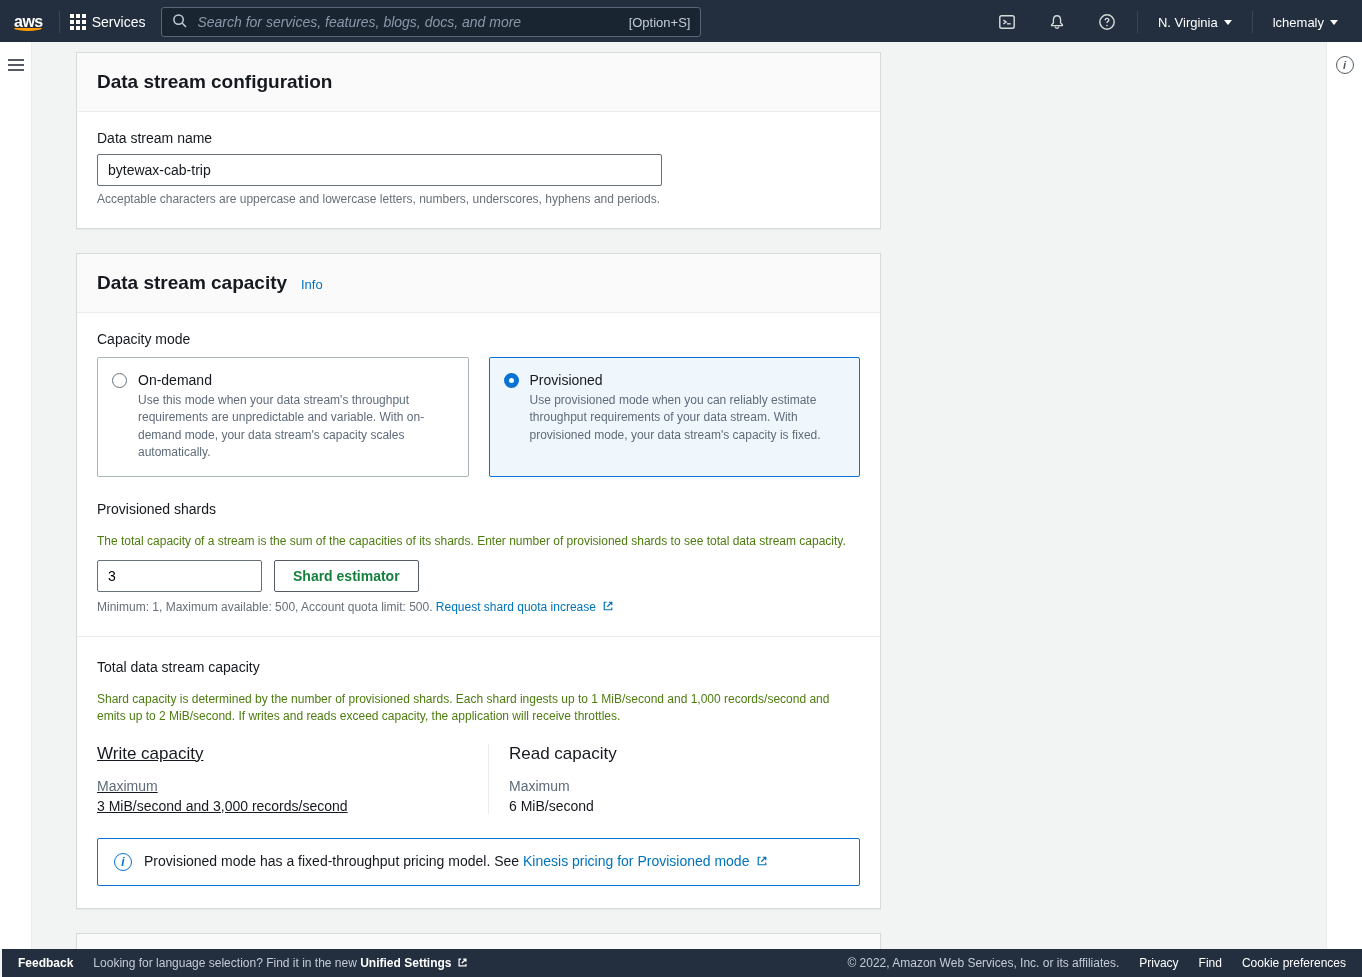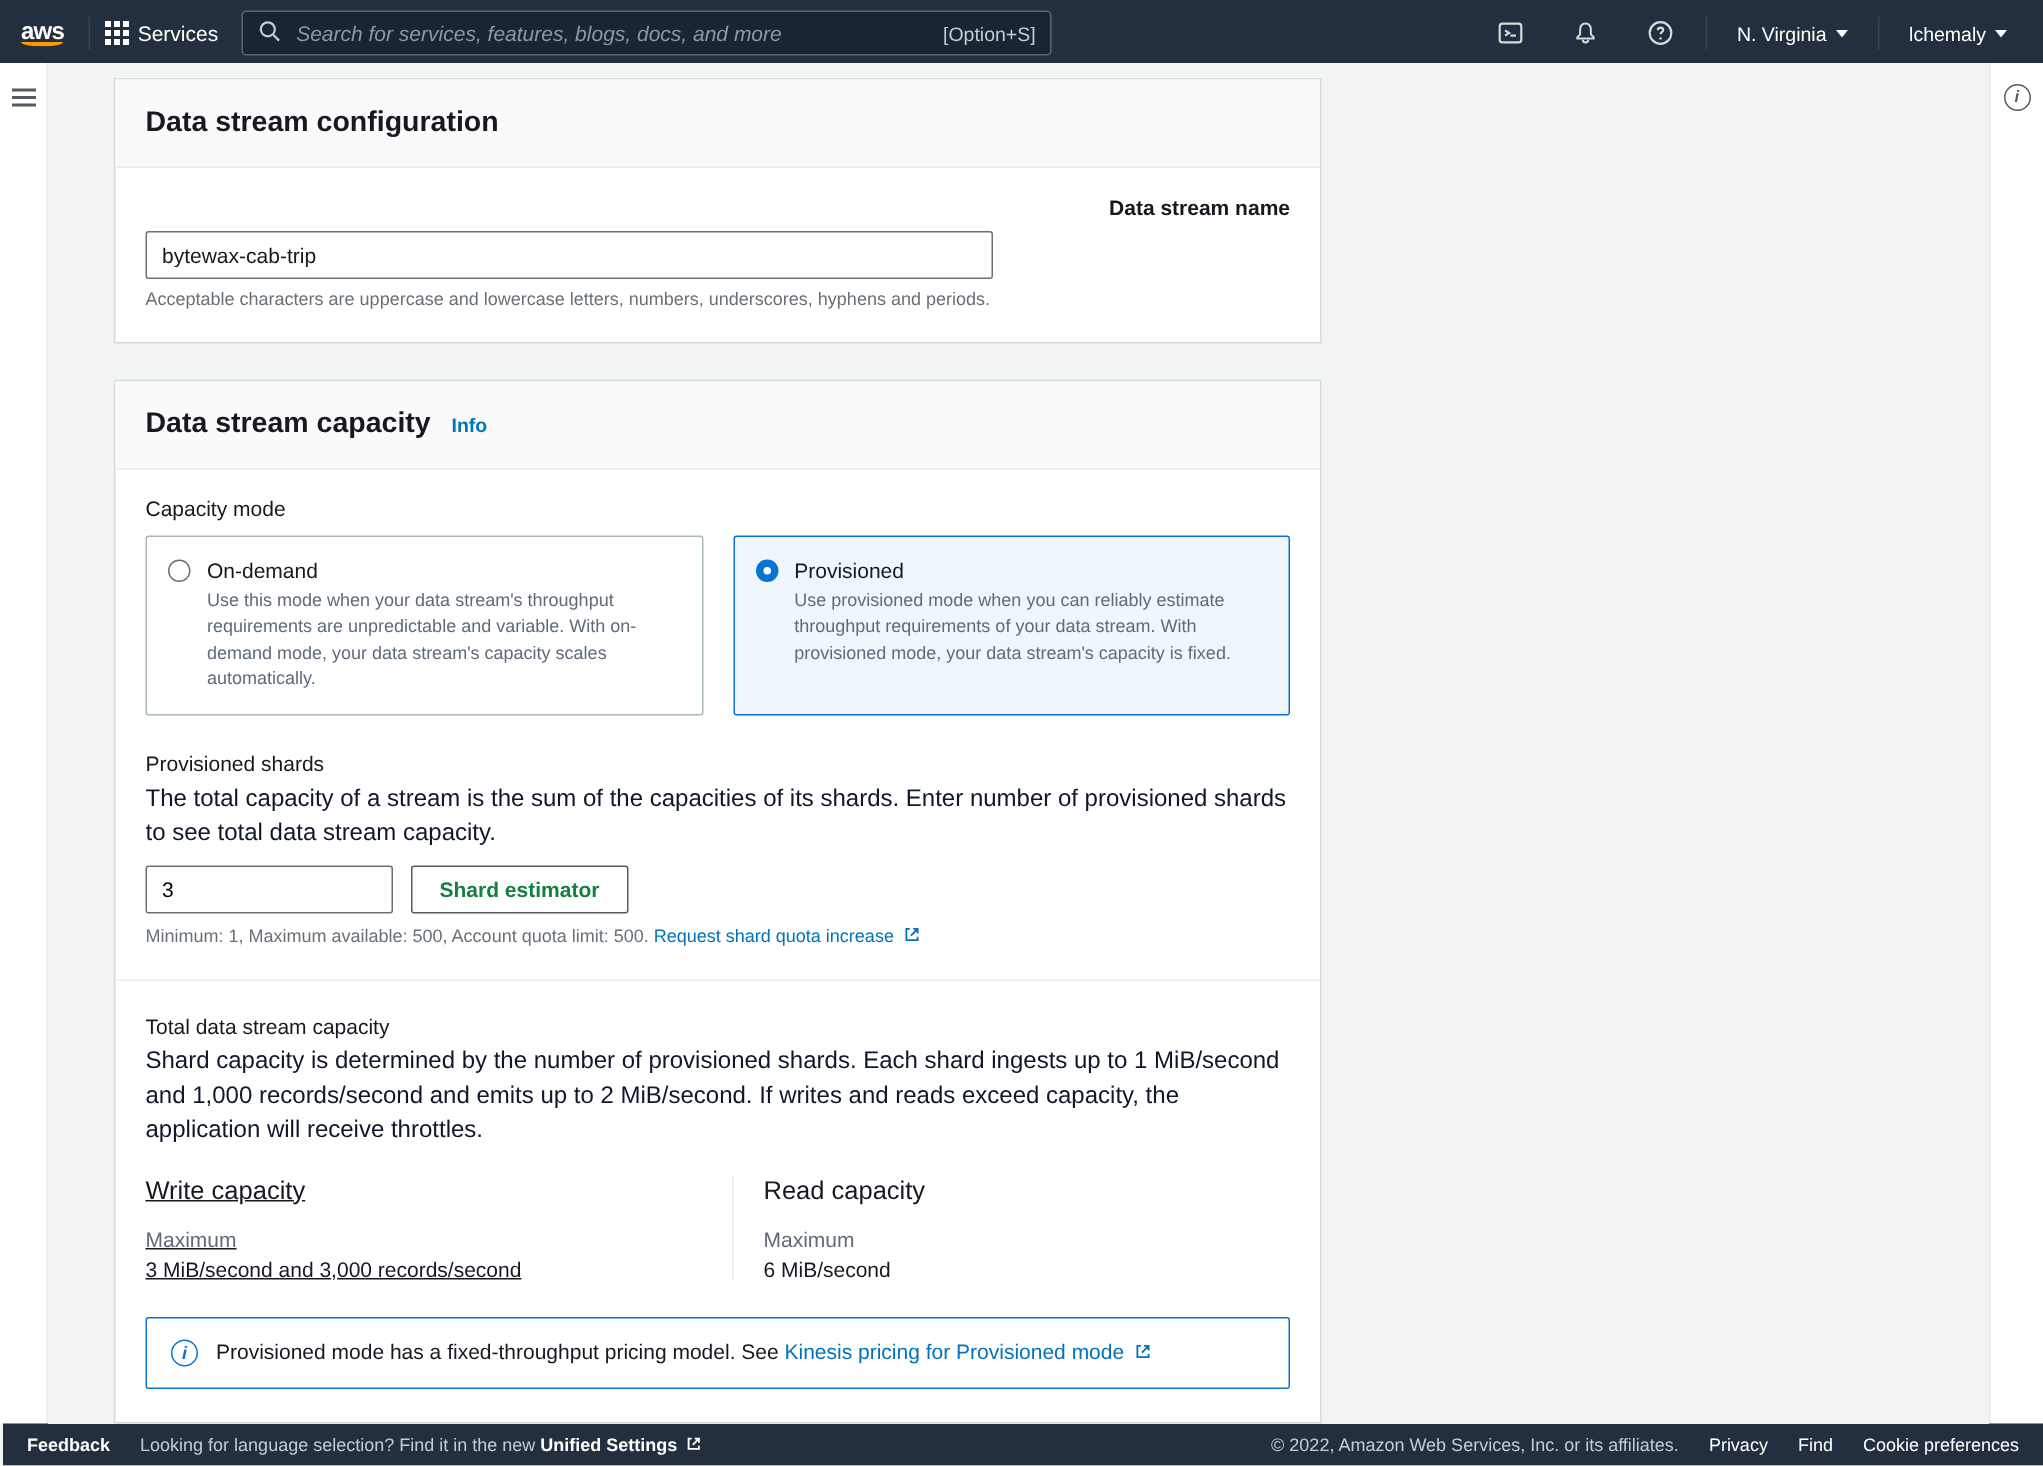--- a/index.html
+++ b/index.html
@@ -111,24 +111,24 @@
     width: 805px;
   }
   .panel-header {
     padding: 18px 20px;
     border-bottom:1px solid #e9ebed;
     background:#fafafa;
   }
   .panel-header h2 {
     font-size:19px; font-weight:700; color:#16191f;
   }
-  .info-link { color:#0073bb; font-size:13px; font-weight:700; margin-left:10px; cursor:pointer; }
+  .info-link { color:#0073bb; font-size:13px; font-weight:400; margin-left:10px; cursor:pointer; }
   .panel-body { padding: 18px 20px 22px 20px; }
 
-  .form-label { font-size:14px; font-weight:700; color:#16191f; margin-bottom:8px; display:block;text-align:right; }
+  .form-label { font-size:14px; font-weight:400; color:#16191f; margin-bottom:8px; display:block; }
   .text-input {
     width: 565px; height:32px; border:1px solid #687078; border-radius:2px;
     padding:0 10px; font-size:14px; color:#16191f; outline:none;
   }
   .hint { font-size:12px; color:#687078; margin-top:6px; }
 
   .capacity-options {
     display:flex; gap:20px; margin-top:10px;
   }
   .radio-card {
@@ -143,21 +143,21 @@
   .radio-dot {
     position:absolute; left:14px; top:15px; width:15px; height:15px;
     border:1px solid #687078; border-radius:50%; background:#fff;
   }
   .radio-card.selected .radio-dot {
     border:5px solid #0972d3; width:15px; height:15px;
   }
 
   .section { margin-top:24px; }
   .section-label { font-size:14px; color:#16191f; }
-  .subhint { font-size:16px; color:#0f172a; margin-top:4px; line-height:1.45; }
+  .subhint { font-size:12px; color:#4d7c0f; margin-top:16px; line-height:1.45; }
 
   .shards-row { display:flex; gap:12px; margin-top:10px; align-items:center;}
   .num-input {
     width:165px; height:32px; border:1px solid #687078; border-radius:2px;
     padding:0 10px; font-size:14px;
   }
   .btn {
     height:32px; padding:0 18px; border:1px solid #545b64; border-radius:2px;
     background:#fff; font-weight:700; font-size:14px; cursor:pointer; color:#15803d;
   }

